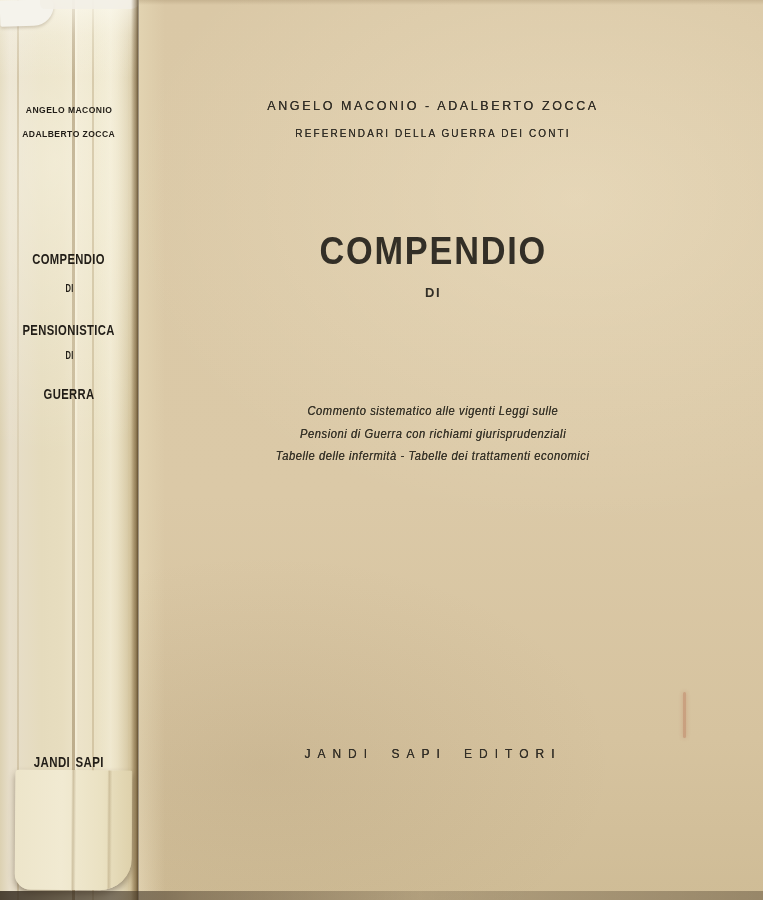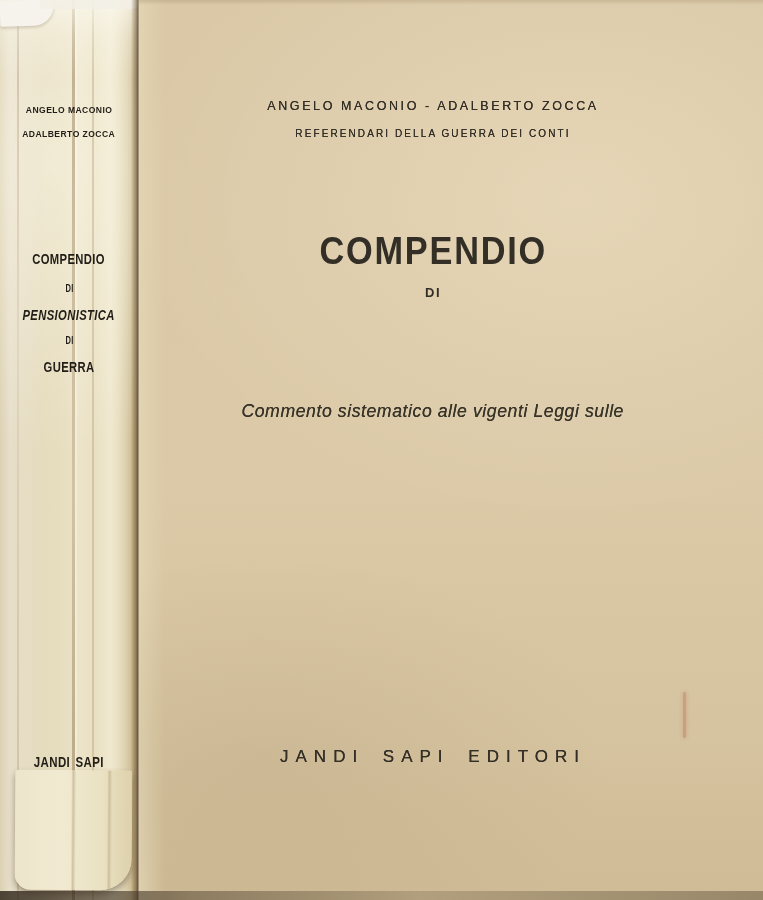--- a/index.html
+++ b/index.html
@@ -94,38 +94,38 @@
 
   .cover-authors      { top: 99px;  font-size: 12.5px; letter-spacing: 2.6px; }
   .cover-authors-role { top: 128px; font-size: 10px;   letter-spacing: 2.1px; }
 
   .cover-title-top  { top: 229px; font-size: 39px; font-weight: bold; letter-spacing: 2px; }
   .cover-title-conn { top: 285px; font-size: 13px; font-weight: bold; letter-spacing: 1.5px; }
   .cover-title-main { top: 304px; font-size: 45px; font-weight: bold; letter-spacing: 0px; }
   .squish-88 { display: inline-block; transform: scaleX(.88); transform-origin: center; white-space: nowrap; }
   .squish-84 { display: inline-block; transform: scaleX(.84); transform-origin: center; white-space: nowrap; }
 
-  .cover-subtitle { top: 400px; font-size: 19px; font-style: italic; line-height: 22.5px; letter-spacing: .6px; color: #383429; }
+  .cover-subtitle { top: 400px; font-size: 12px; font-style: italic; line-height: 22.5px; letter-spacing: .6px; color: #383429; }
   .cover-subtitle .sub-line { display: block; }
   .cover-subtitle .sub-line > span { display: inline-block; transform: scaleX(.93); transform-origin: center; white-space: nowrap; }
 
-  .cover-publisher { top: 747px; font-size: 17px; letter-spacing: 7px; word-spacing: 7px; text-align: center; }
+  .cover-publisher { top: 747px; font-size: 12px; letter-spacing: 7px; word-spacing: 7px; text-align: center; }
 
   
   .spine-text { position: absolute; left: 0; width: 138px; text-align: center; color: #211d17; }
   .spine-authors { top: 98px; font-size: 9.5px; font-weight: bold; line-height: 24px; }
   .spine-authors .sq { display: inline-block; transform: scaleX(.9); transform-origin: center; white-space: nowrap; letter-spacing: .5px; }
   .spine-title { top: 250px; }
   .spine-title .big   { display: block; font-size: 15px; font-weight: bold; line-height: 17px; }
   .spine-title .small { display: block; font-size: 10px; font-weight: bold; line-height: 12px; }
   .spine-title .big > span, .spine-title .small > span { display: inline-block; transform: scaleX(.75); transform-origin: center; white-space: nowrap; letter-spacing: .5px; }
   .spine-title .m1 { margin-top: 16px; }
-  .spine-title .m2 { margin-top: 11px; font-style: italic; }
+  .spine-title .m2 { margin-top: 26px; }
   .spine-title .m3 { margin-top: 12px; }
-  .spine-title .m4 { margin-top: 11px; }
+  .spine-title .m4 { margin-top: 23px; }
   .spine-publisher { top: 754px; font-size: 14px; font-weight: bold; }
   .spine-publisher .sq { display: inline-block; transform: scaleX(.82); transform-origin: center; white-space: nowrap; letter-spacing: .5px; word-spacing: 2px; }
 </style>
 </head>
 <body>
 
 <div class="photo">
 
   <div class="spine">
     <div class="crease crease-a"></div>
@@ -167,20 +167,22 @@
 
     <div class="cover-text cover-title-top">
       <span class="squish-88">COMPENDIO</span>
     </div>
 
     <div class="cover-text cover-title-conn">DI</div>
 
 
     <div class="cover-text cover-subtitle thicken">
       <span class="sub-line"><span>Commento sistematico alle vigenti Leggi sulle</span></span>
+      <span class="sub-line"><span>Pensioni di Guerra con richiami giurisprudenziali</span></span>
+      <span class="sub-line"><span>Tabelle delle infermità - Tabelle dei trattamenti economici</span></span>
     </div>
 
     <div class="cover-text cover-publisher thicken">JANDI SAPI EDITORI</div>
   </div>
 
   <div class="bottom-shadow"></div>
 
 </div>
 
 </body></html>

